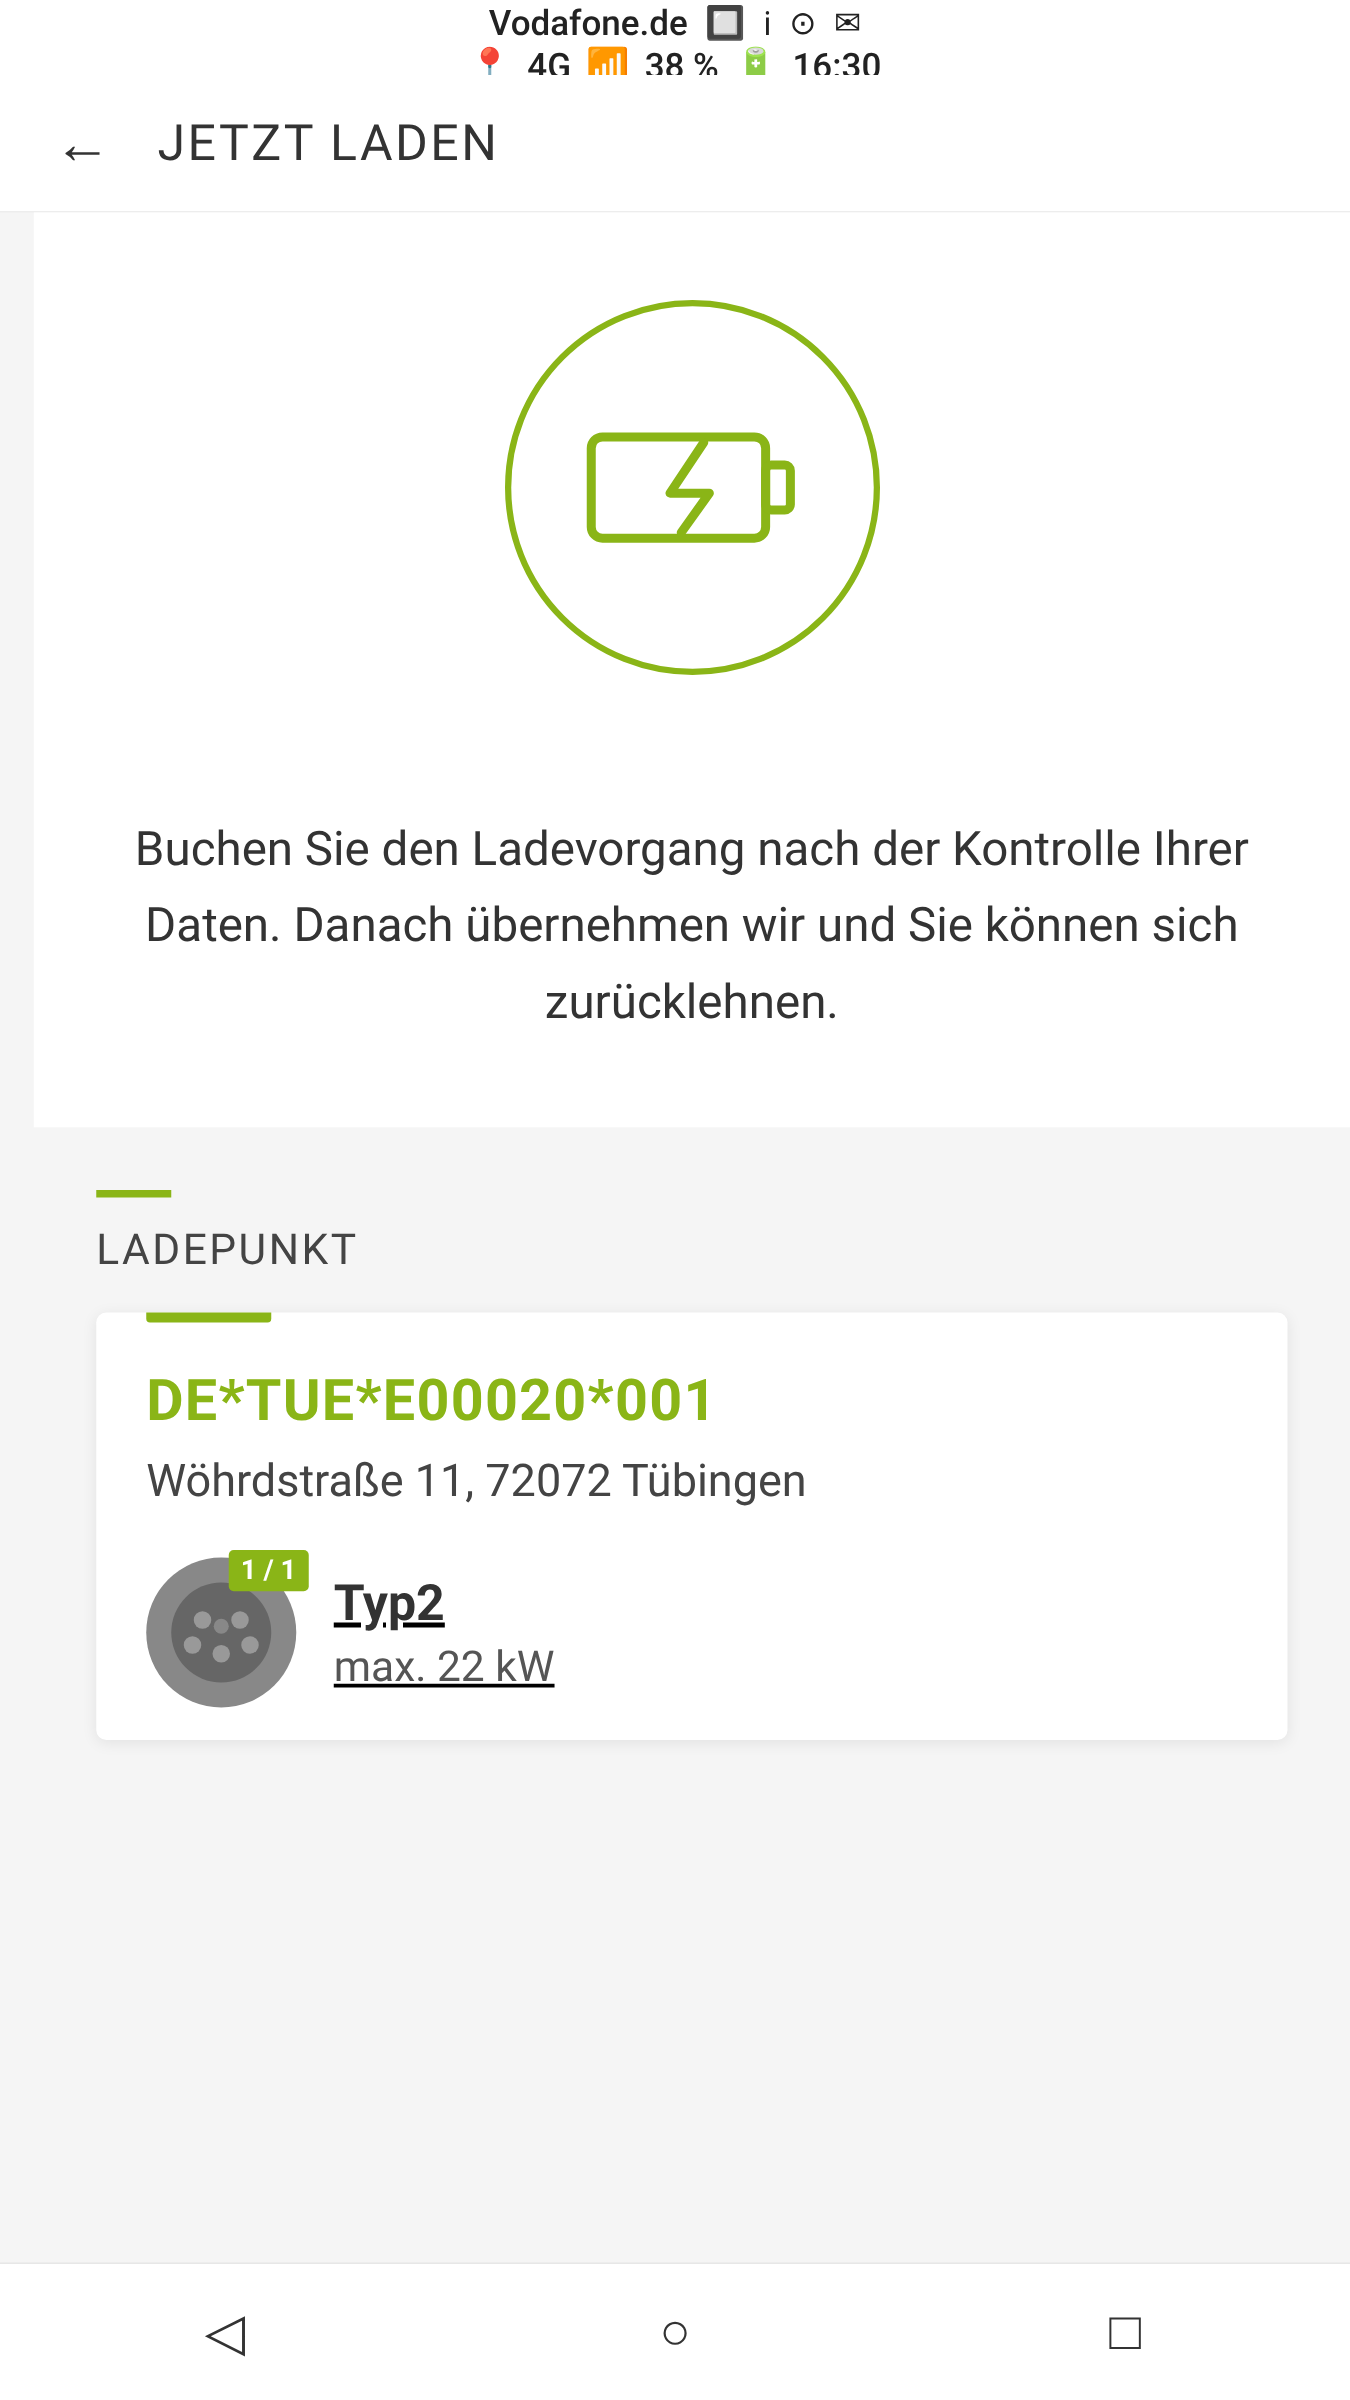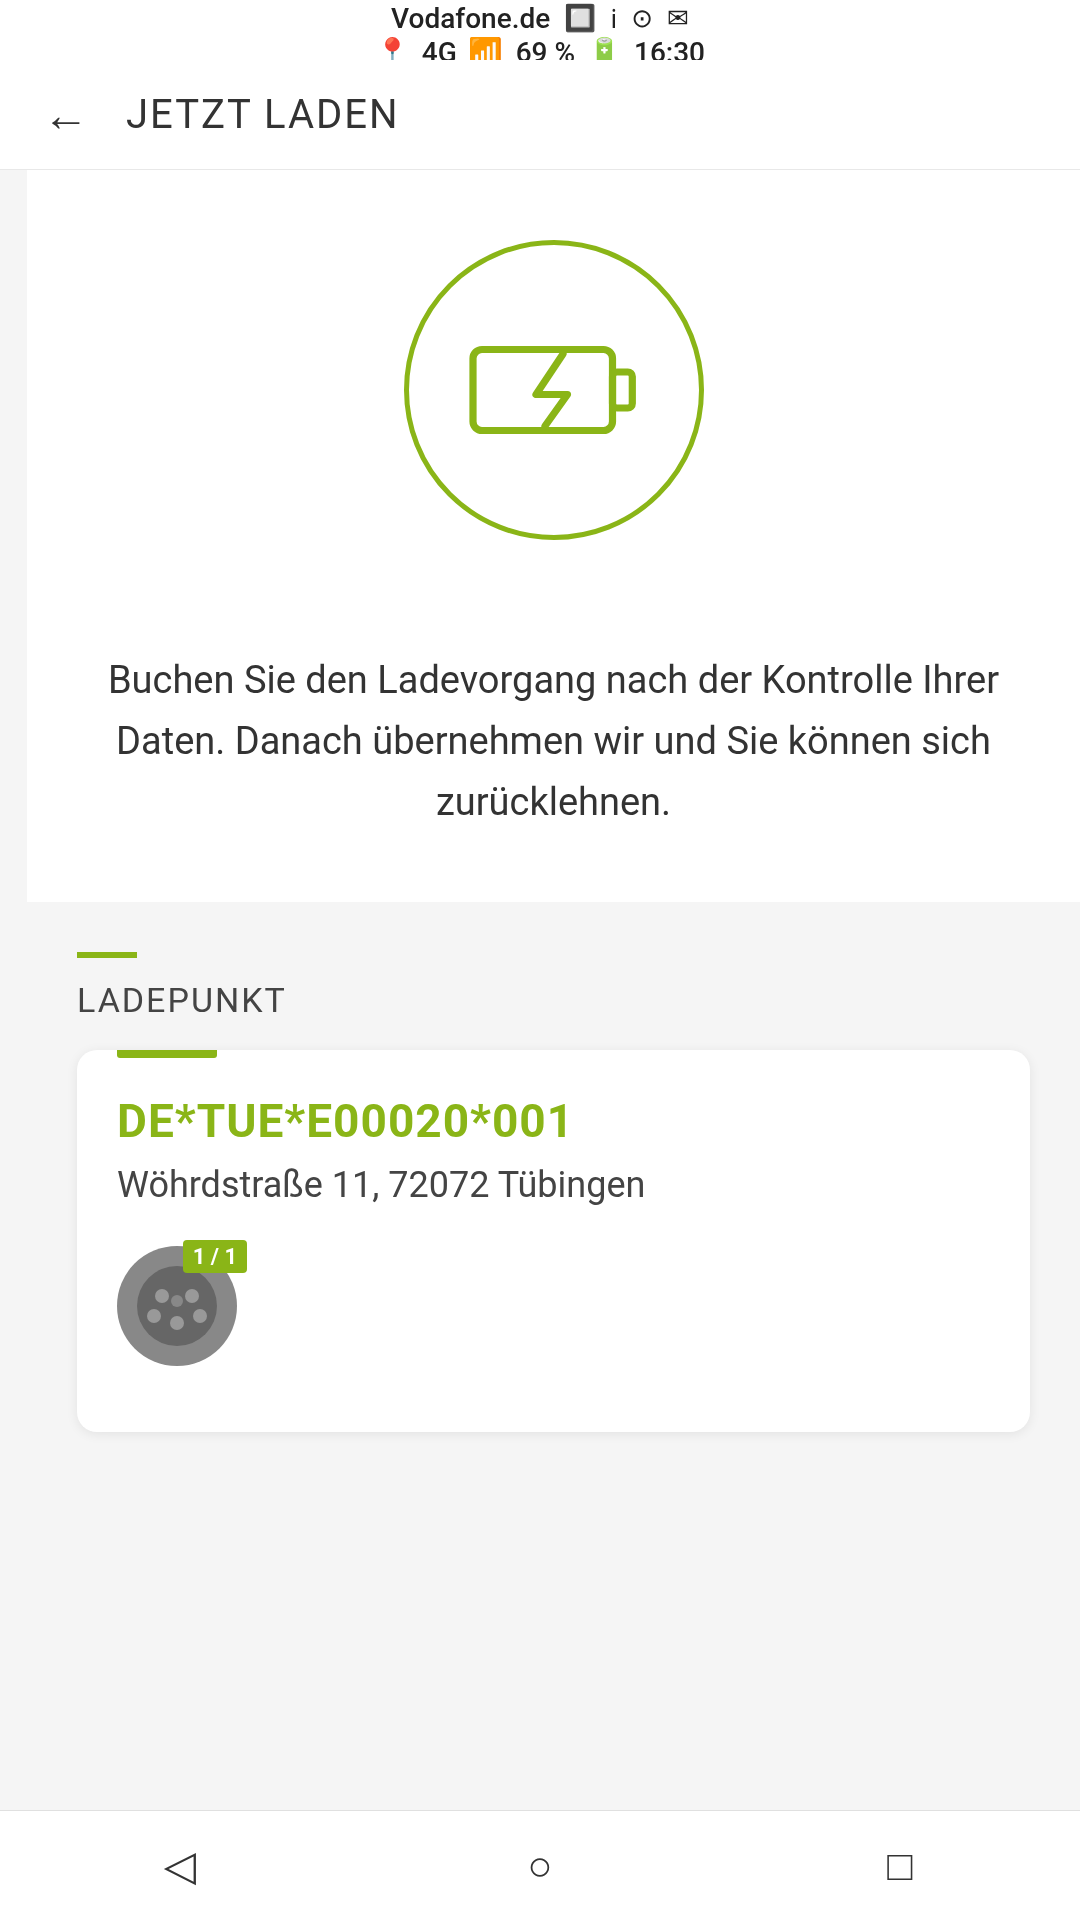--- a/index.html
+++ b/index.html
@@ -139,22 +139,22 @@
       font-size: 34px;
       font-weight: 400;
       color: #444;
       letter-spacing: 2px;
       margin-bottom: 30px;
     }
 
     
     .charge-card {
       background: #fff;
-      border-radius: 20px;
-      padding: 0 40px 66px 40px;
+      border-radius: 8px;
+      padding: 0 40px 26px 40px;
       box-shadow: 0 2px 12px rgba(0,0,0,0.08);
       position: relative;
     }
     .card-top-accent {
       width: 100px;
       height: 8px;
       background: #8ab517;
       margin-bottom: 36px;
       border-radius: 0 0 3px 3px;
     }
@@ -253,21 +253,21 @@
     <span>Vodafone.de</span>
     <span class="status-icon">🔲</span>
     <span class="status-icon">ℹ</span>
     <span class="status-icon">⊙</span>
     <span class="status-icon">✉</span>
   </div>
   <div class="status-bar-right">
     <span>📍</span>
     <span>4G</span>
     <span>📶</span>
-    <span>69 %</span>
+    <span>38 %</span>
     <span>🔋</span>
     <span>16:30</span>
   </div>
 </div>
 
 <div class="nav-bar">
   <div class="back-button">
     <span class="back-arrow">←</span>
   </div>
   <span class="nav-title">JETZT LADEN</span>
@@ -312,20 +312,24 @@
               <circle cx="60" cy="35" r="7" fill="#999"></circle>
               <circle cx="22" cy="55" r="7" fill="#999"></circle>
               <circle cx="45" cy="62" r="7" fill="#999"></circle>
               <circle cx="68" cy="55" r="7" fill="#999"></circle>
               <circle cx="45" cy="40" r="6" fill="#888"></circle>
             </svg>
           </div>
           <span class="connector-badge">1 / 1</span>
         </div>
 
+        <div class="connector-info">
+          <span class="connector-type">Typ2</span>
+          <span class="connector-power">max. 22 kW</span>
+        </div>
       </div>
     </div>
   </div>
 
 </div>
 
 <div class="bottom-nav">
   <div class="nav-btn">
     <span class="nav-btn-icon">◁</span>
   </div>

